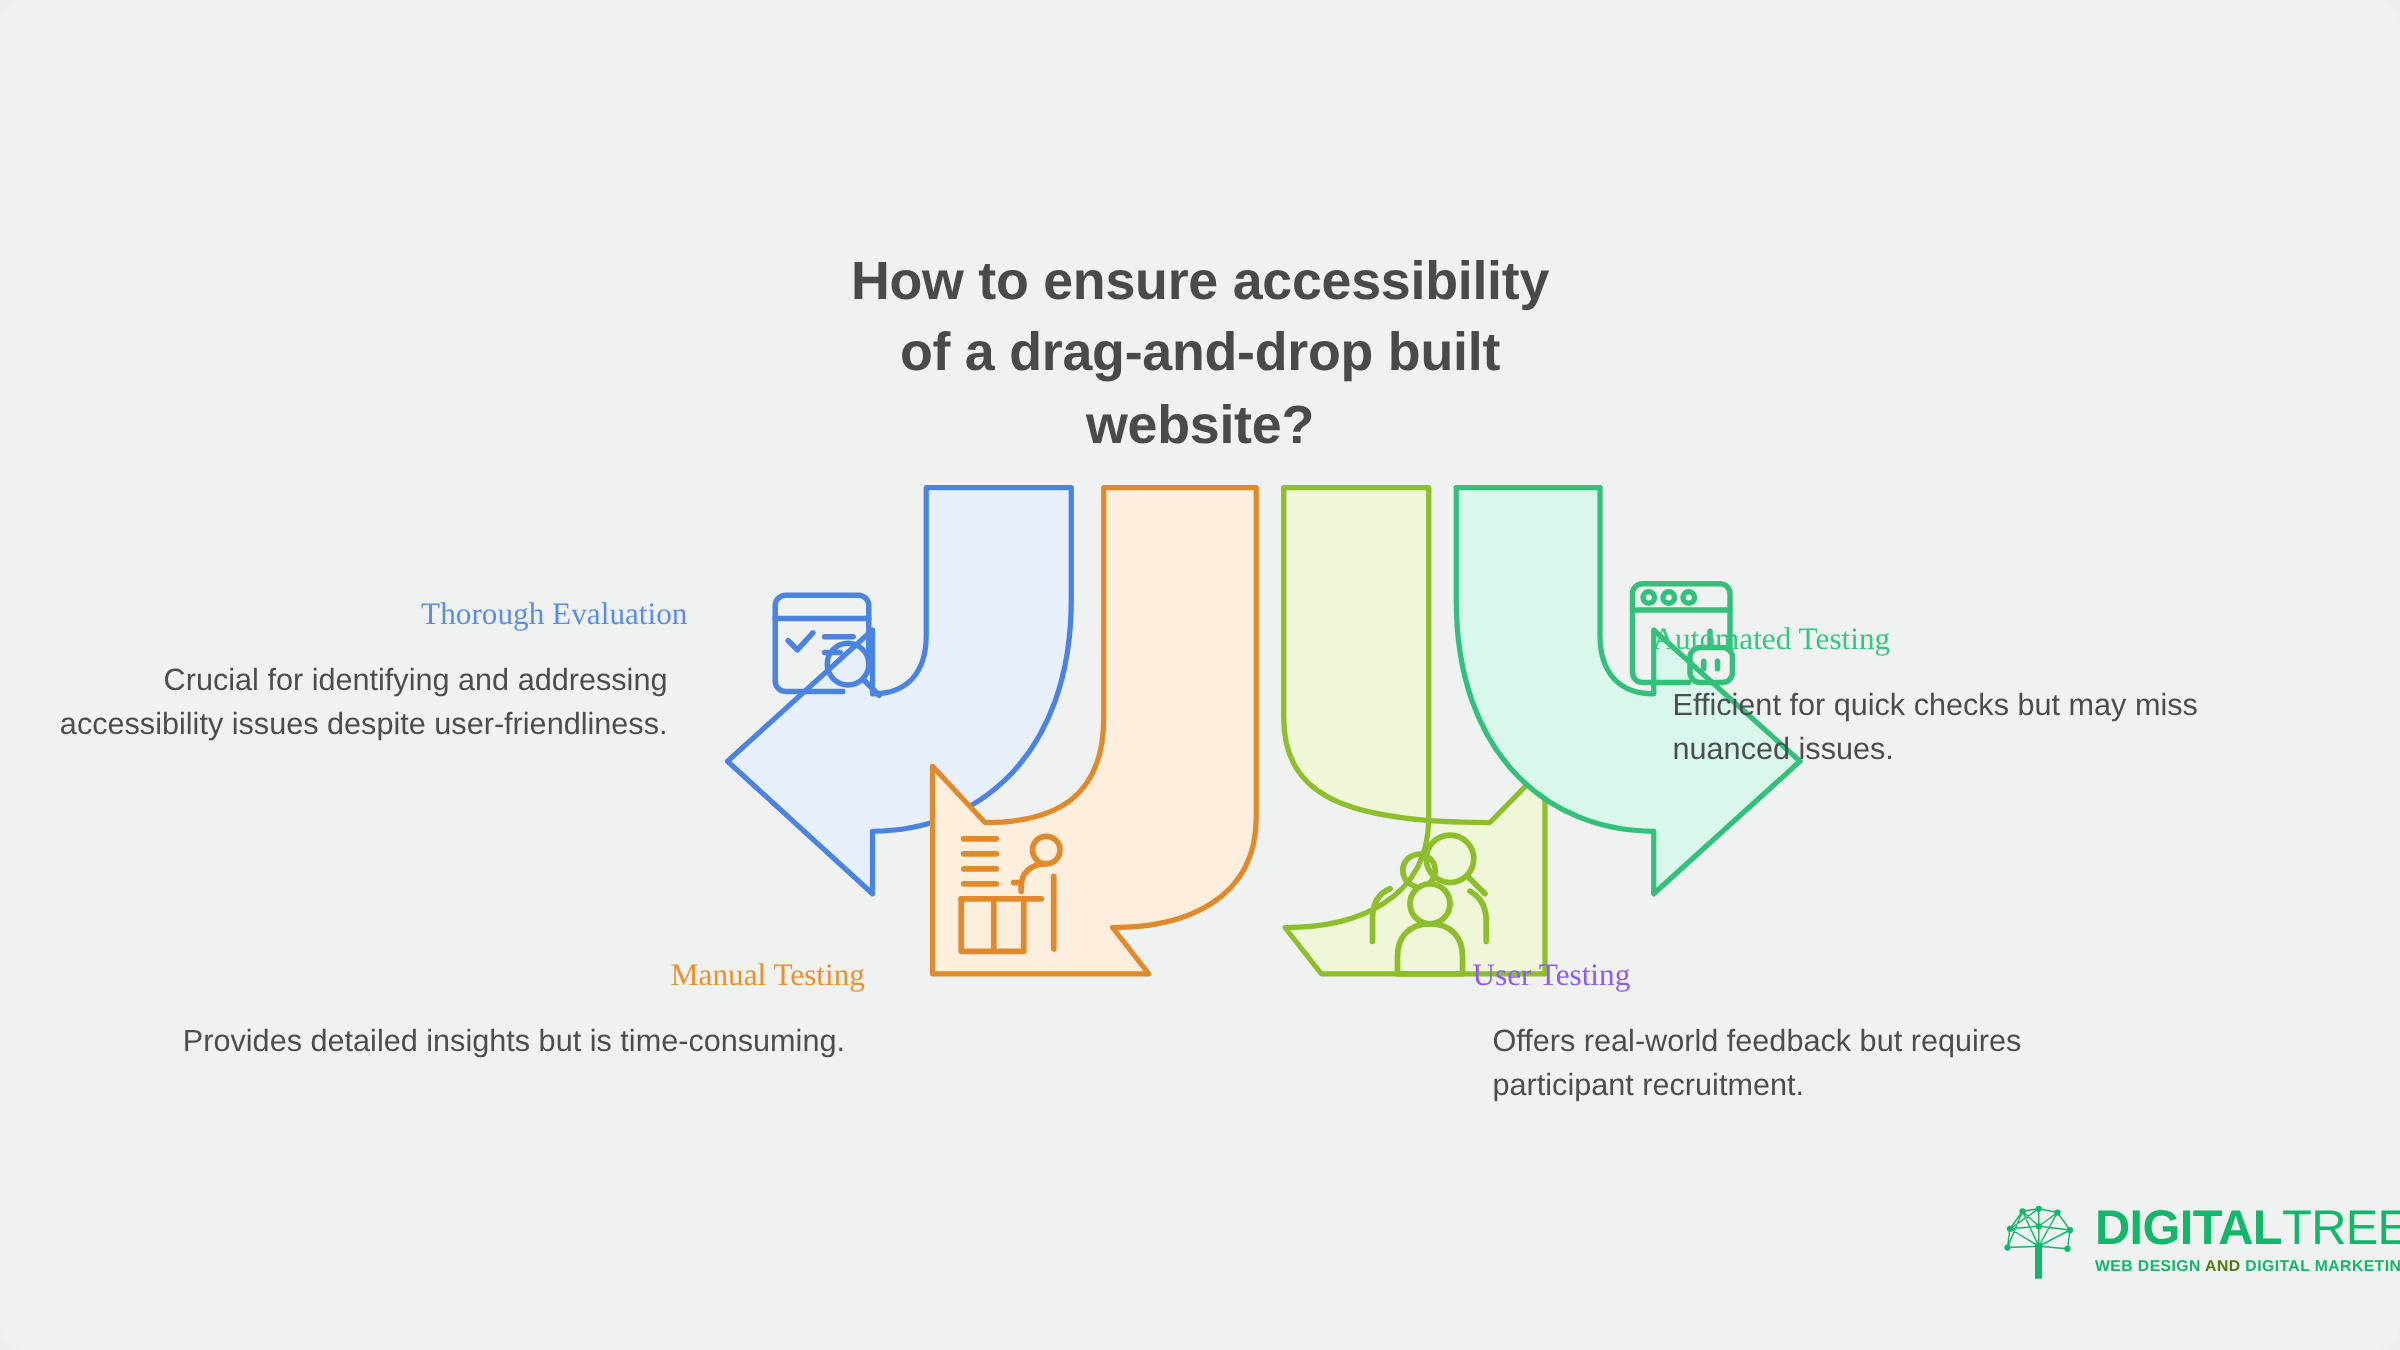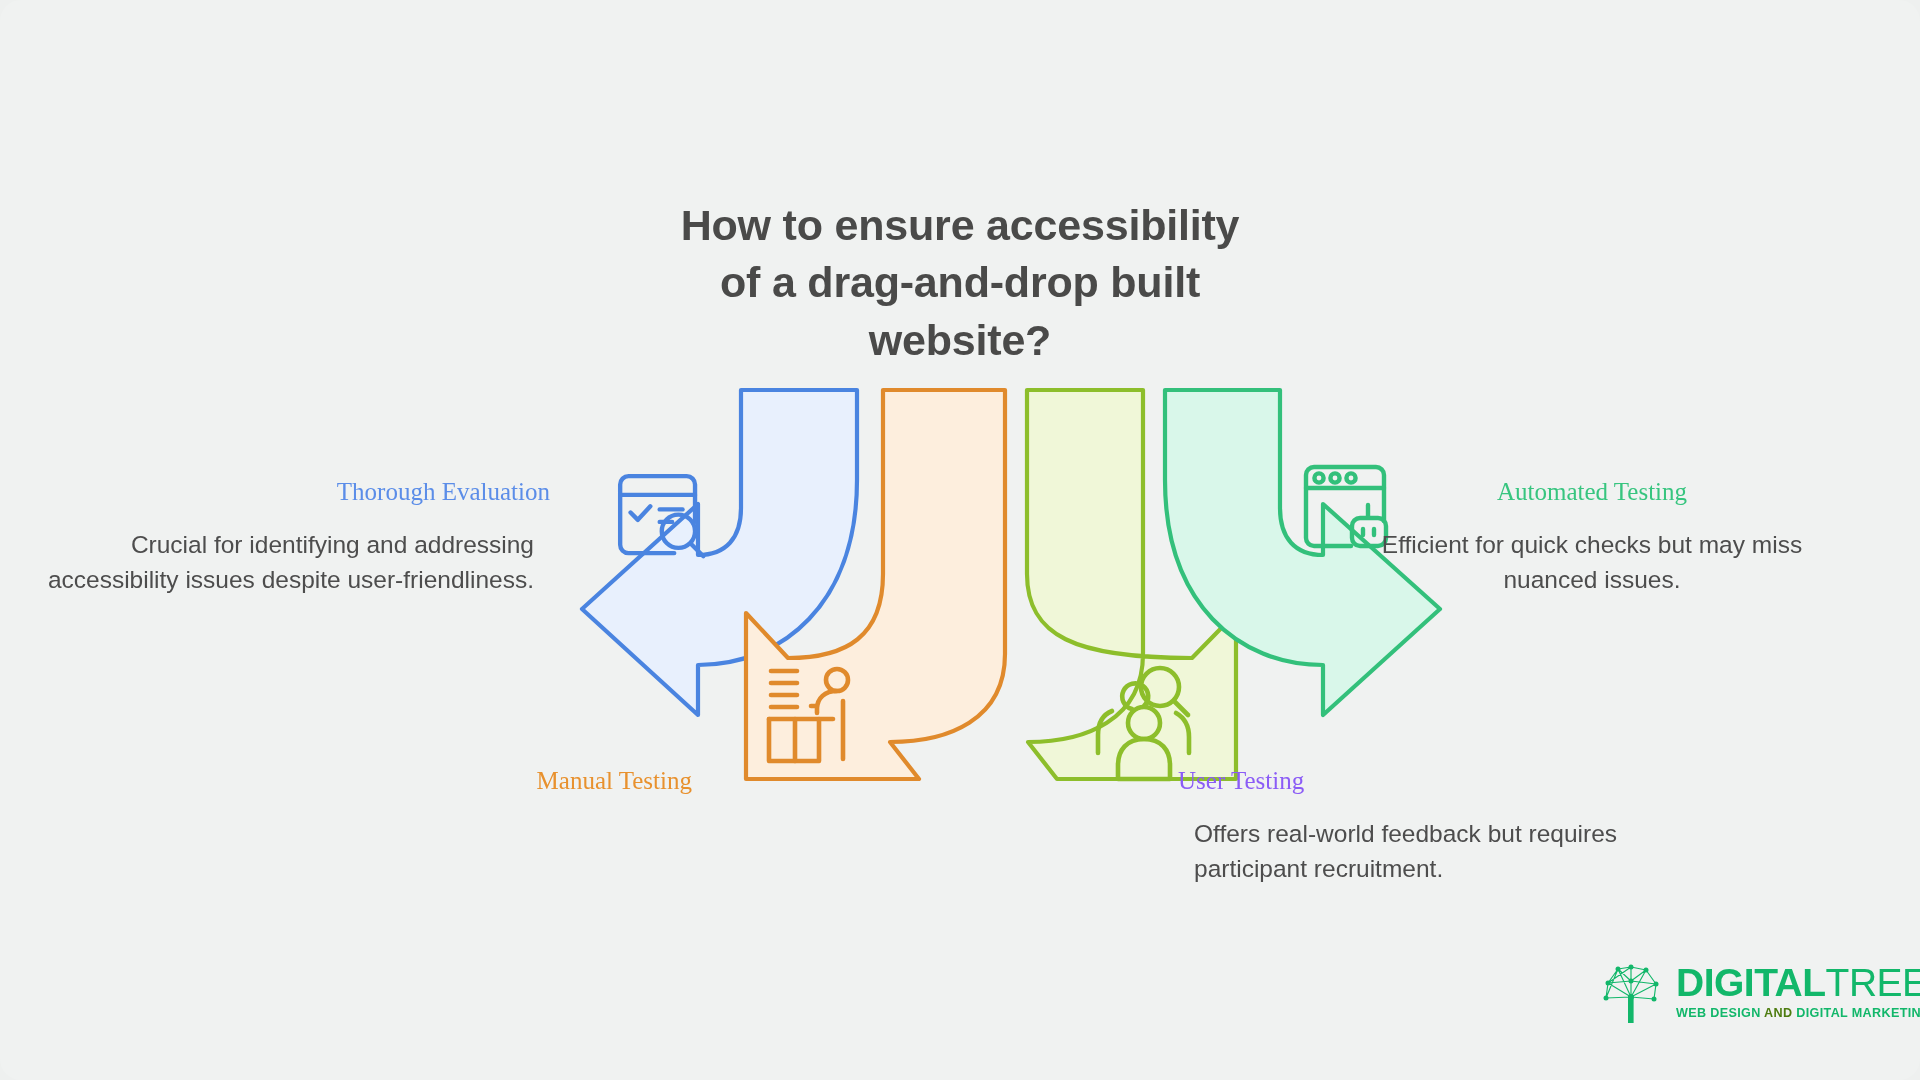--- a/index.html
+++ b/index.html
@@ -65,22 +65,22 @@
     margin: 16px;
   }
 
   .block-thorough {
     left: 20px;  top: 478px;  width: 530px;
     text-align: right;
   }
   .block-thorough .label { color: #5b8de8; }
 
   .block-automated {
-    left: 1322px; top: 478px; width: 540px;
-    text-align: center;
+    left: 1322px; top: 498px; width: 540px;
+    text-align: left;
   }
   .block-automated .label { color: #37c57f; }
 
   .block-manual {
     left: 80px;  top: 767px;  width: 612px;
     text-align: right;
   }
   .block-manual .label { color: #e8912e; }
 
   .block-user {
@@ -253,20 +253,21 @@
     <div class="desc">Crucial for identifying and addressing accessibility issues despite user-friendliness.</div>
   </div>
 
   <div class="block block-automated">
     <div class="label">Automated Testing</div>
     <div class="desc">Efficient for quick checks but may miss nuanced issues.</div>
   </div>
 
   <div class="block block-manual">
     <div class="label">Manual Testing</div>
+    <div class="desc">Provides detailed insights but is time-consuming.</div>
   </div>
 
   <div class="block block-user">
     <div class="label">User Testing</div>
     <div class="desc">Offers real-world feedback but requires participant recruitment.</div>
   </div>
 
   <div class="logo">
     <svg class="logo-mark" viewBox="0 0 70 68">
       <g stroke="#12b76a" stroke-width="1.15" fill="none">

